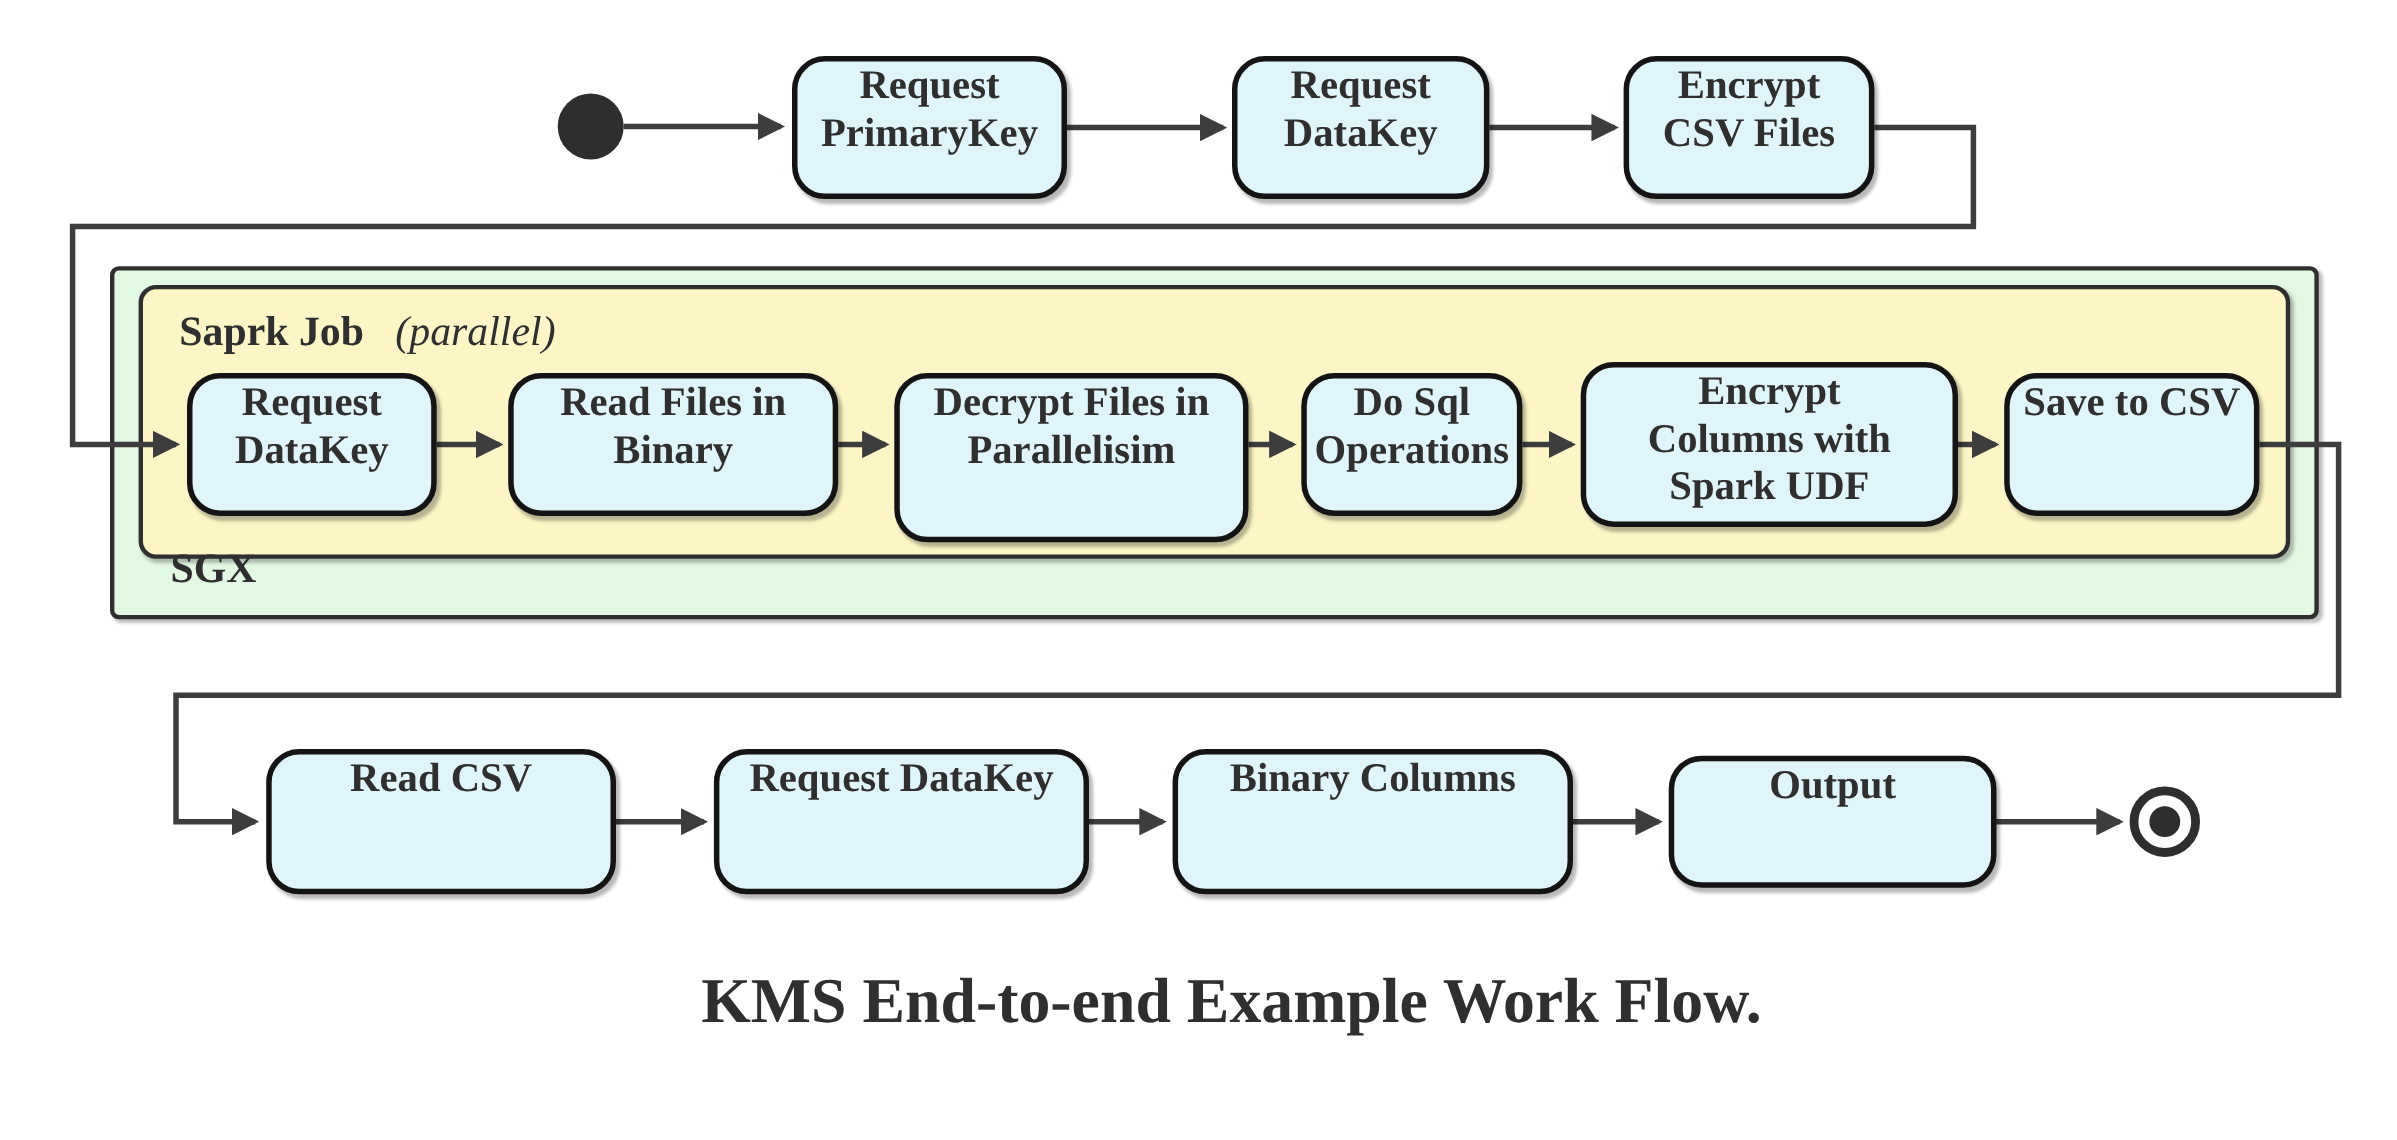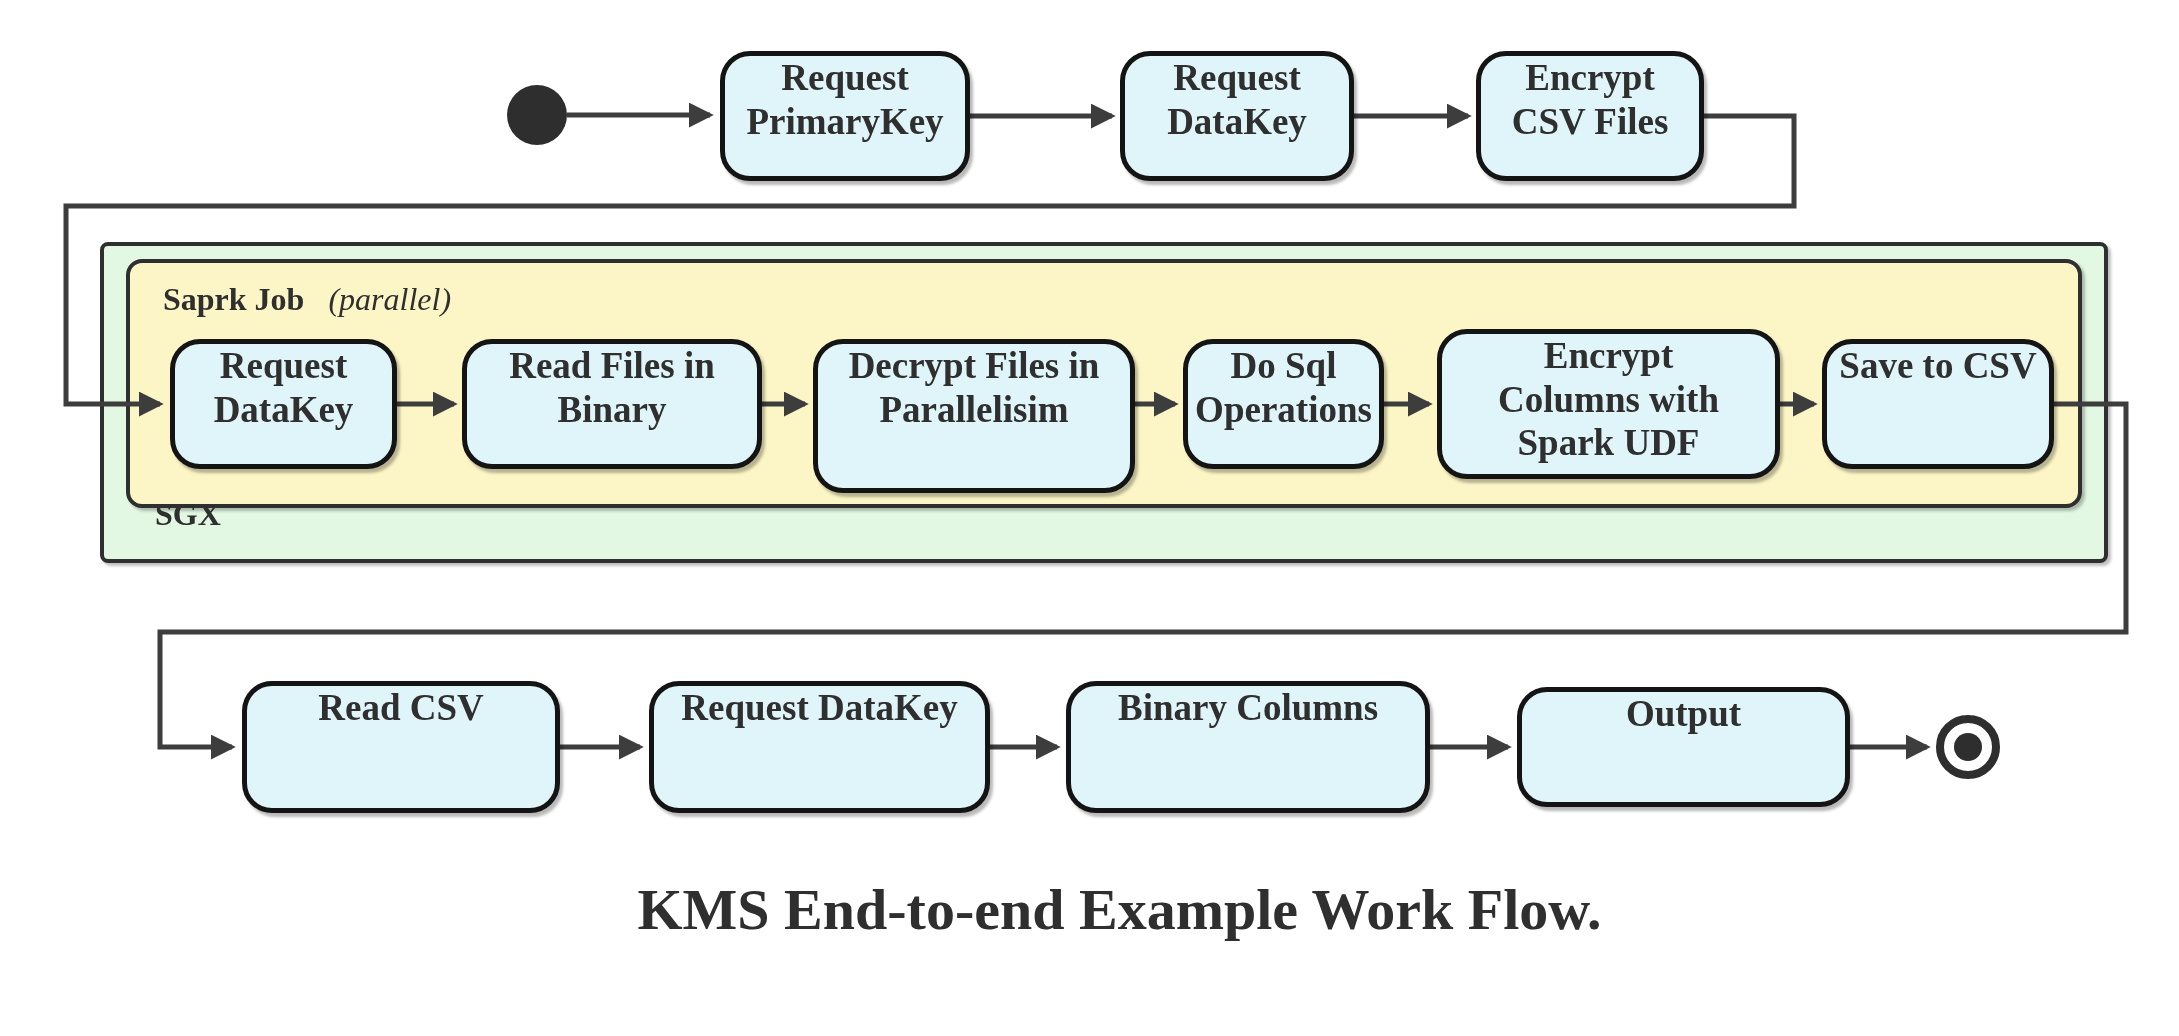--- a/index.html
+++ b/index.html
@@ -12,21 +12,21 @@
   .connector-layer{position:absolute;left:0;top:0;width:2179px;height:1036px;z-index:2;pointer-events:none;}
   .container-box{position:absolute;box-sizing:border-box;z-index:1;}
   .sgx-box{
     background:#e2f8e3;border:4px solid #2f2f2f;border-radius:8px;
     box-shadow:3px 3px 3px rgba(0,0,0,0.25);
   }
   .spark-box{
     background:#fcf6c6;border:4px solid #2f2f2f;border-radius:16px;
     box-shadow:3px 3px 3px rgba(0,0,0,0.25);
   }
-  .container-label{position:absolute;z-index:3;font-weight:700;font-size:32px;line-height:1.1;white-space:nowrap;}
+  .container-label{position:absolute;z-index:3;font-weight:700;font-size:38px;line-height:1.1;white-space:nowrap;}
   .container-label .qualifier{font-weight:400;font-style:italic;}
   .node{
     position:absolute;box-sizing:border-box;z-index:3;
     background:#e0f5f9;border:5px solid #141414;border-radius:30px;
     display:flex;align-items:flex-start;justify-content:center;text-align:center;
     box-shadow:3px 4px 3px rgba(0,0,0,0.28);
   }
   .node-label{
     font-weight:700;font-size:37px;line-height:1.18;white-space:pre-line;
     padding:0 10px;
@@ -124,19 +124,19 @@
 
   <div class="node" style="left:242px;top:681px;width:318px;height:132px;">
     <div class="node-label">Read CSV</div>
   </div>
   <div class="node" style="left:649px;top:681px;width:341px;height:132px;">
     <div class="node-label">Request DataKey</div>
   </div>
   <div class="node" style="left:1066px;top:681px;width:364px;height:132px;">
     <div class="node-label">Binary Columns</div>
   </div>
-  <div class="node" style="left:1517px;top:687px;width:333px;height:120px;">
+  <div class="node" style="left:1517px;top:687px;width:298px;height:120px;">
     <div class="node-label">Output</div>
   </div>
 
   <div class="caption">KMS End-to-end Example Work Flow.</div>
 
 </div>
 
 </body></html>

